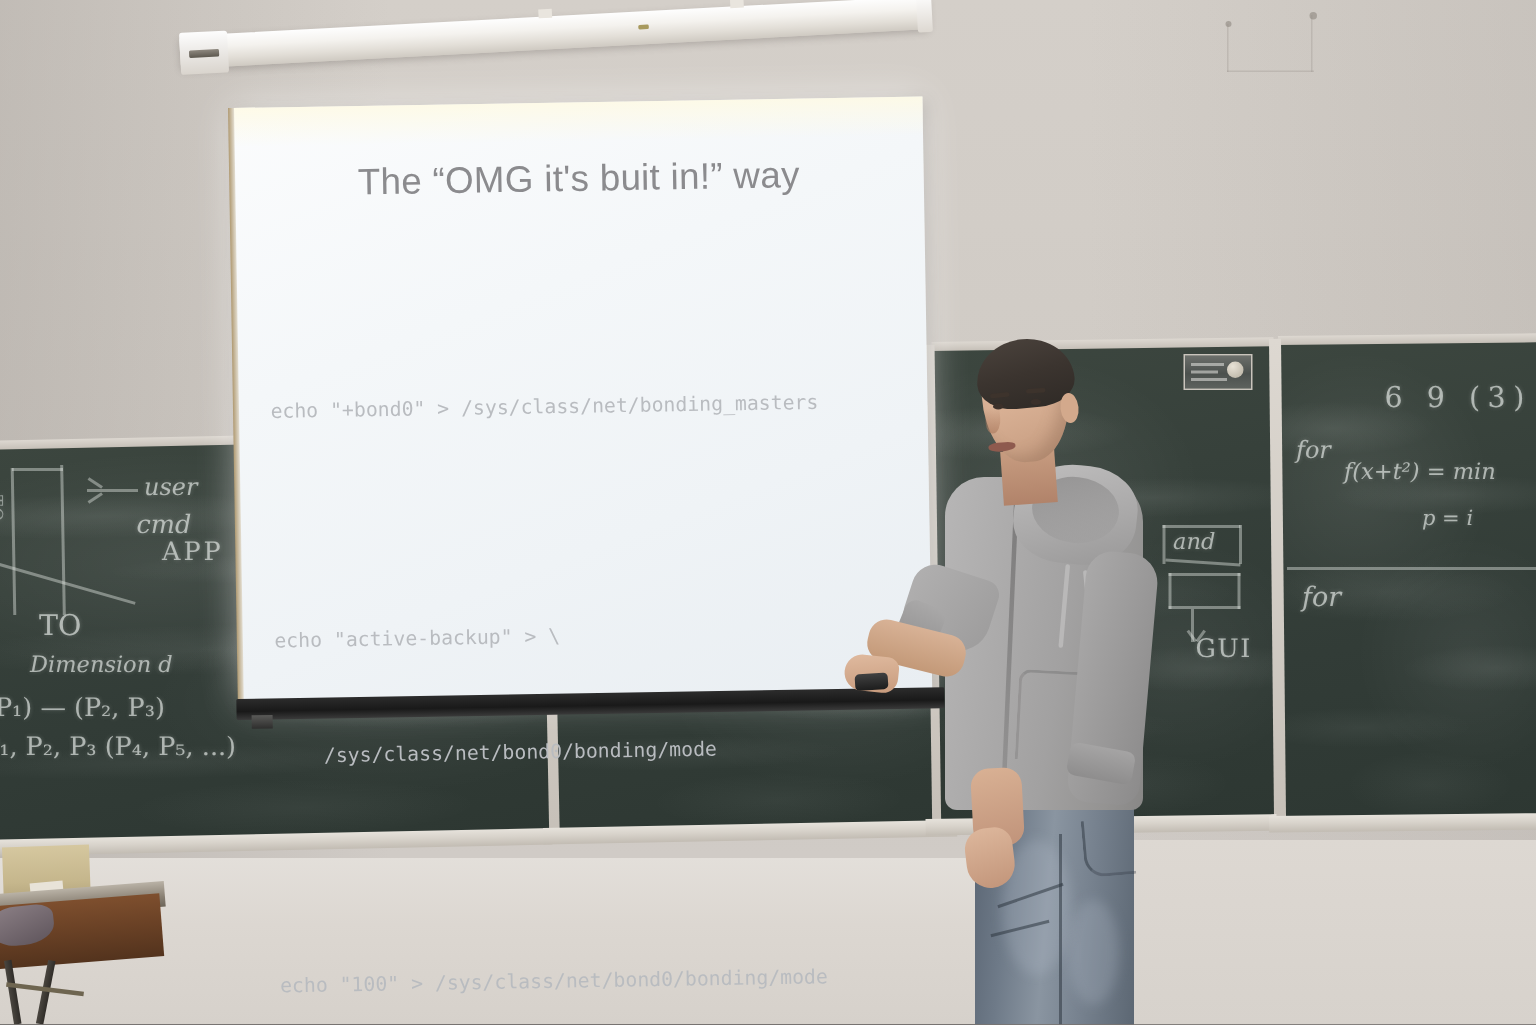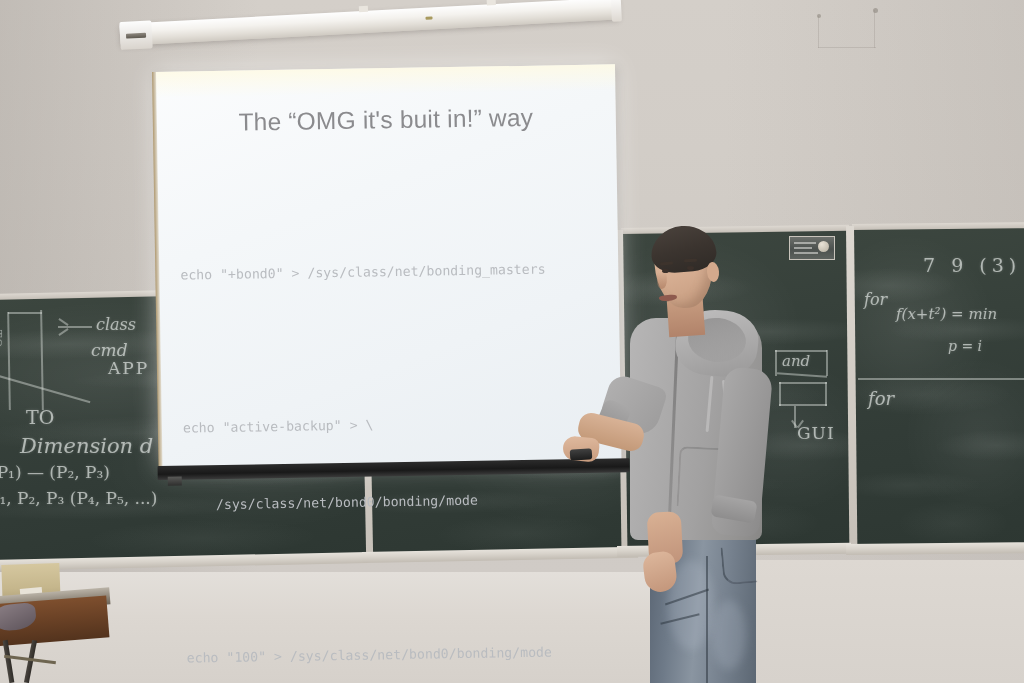--- a/index.html
+++ b/index.html
@@ -596,26 +596,26 @@
 
   <div class="chalk-line" style="left:8px;top:312px;width:2px;height:98px;transform:rotate(-1deg);"></div>
   <div class="chalk-line" style="left:41px;top:310px;width:2px;height:100px;transform:rotate(-1deg);"></div>
   <div class="chalk-line" style="left:8px;top:312px;width:34px;height:2px;"></div>
   <div class="chalk" style="left:4px;top:330px;font-size:11px;transform:rotate(90deg);transform-origin:left top;letter-spacing:1px;">
     <span style="opacity:.75">TO</span>
   </div>
   <div class="chalk-line" style="left:58px;top:326px;width:34px;height:2px;"></div>
   <div class="chalk-line" style="left:58px;top:321px;width:11px;height:2px;transform:rotate(34deg);"></div>
   <div class="chalk-line" style="left:58px;top:331px;width:11px;height:2px;transform:rotate(-34deg);"></div>
-  <div class="chalk" style="left:96px;top:315px;font-size:16px;font-style:italic;">class</div>
+  <div class="chalk" style="left:96px;top:315px;font-size:16px;font-style:italic;">user</div>
   <div class="chalk" style="left:91px;top:340px;font-size:17px;font-style:italic;">cmd</div>
   <div class="chalk" style="left:108px;top:358px;font-size:17px;letter-spacing:2px;">APP</div>
   <div class="chalk-line" style="left:-4px;top:388px;width:96px;height:2px;transform:rotate(16deg);"></div>
   <div class="chalk" style="left:26px;top:406px;font-size:19px;">TO</div>
-  <div class="chalk" style="left:20px;top:434px;font-size:21px;font-style:italic;">Dimension d</div>
+  <div class="chalk" style="left:20px;top:434px;font-size:15px;font-style:italic;">Dimension d</div>
   <div class="chalk" style="left:-10px;top:462px;font-size:17px;">(P₁) — (P₂, P₃)</div>
   <div class="chalk" style="left:-12px;top:488px;font-size:17px;">P₁, P₂, P₃ (P₄, P₅, ...)</div>
 
   <div class="bb" style="left:366px;top:288px;width:270px;height:270px;transform:rotate(-1.1deg);transform-origin:left top;"></div>
   <div class="bb-frame" style="left:361px;top:288px;width:7px;height:272px;transform:rotate(-1.1deg);transform-origin:left top;"></div>
 
   <div class="bb" style="left:621px;top:232px;width:226px;height:318px;transform:rotate(-0.8deg);transform-origin:left top;"></div>
   <div class="bb-frame" style="left:621px;top:228px;width:228px;height:6px;transform:rotate(-0.8deg);transform-origin:left top;"></div>
   <div class="bb-frame" style="left:617px;top:230px;width:6px;height:320px;transform:rotate(-0.8deg);transform-origin:left top;"></div>
 
@@ -639,21 +639,21 @@
 
   <div class="chalk-line" style="left:794px;top:406px;width:2px;height:22px;"></div>
   <div class="chalk-line" style="left:790px;top:423px;width:9px;height:2px;transform:rotate(54deg);"></div>
   <div class="chalk-line" style="left:796px;top:423px;width:9px;height:2px;transform:rotate(-54deg);"></div>
   <div class="chalk" style="left:797px;top:423px;font-size:17px;letter-spacing:1px;">GUI</div>
 
   <div class="bb" style="left:852px;top:228px;width:178px;height:322px;transform:rotate(-0.6deg);transform-origin:left top;"></div>
   <div class="bb-frame" style="left:852px;top:224px;width:176px;height:6px;transform:rotate(-0.6deg);transform-origin:left top;"></div>
   <div class="bb-frame" style="left:846px;top:226px;width:8px;height:324px;transform:rotate(-0.6deg);transform-origin:left top;"></div>
 
-  <div class="chalk" style="left:923px;top:254px;font-size:19px;letter-spacing:5px;">7 9 (3)</div>
+  <div class="chalk" style="left:923px;top:254px;font-size:19px;letter-spacing:5px;">6 9 (3)</div>
   <div class="chalk" style="left:864px;top:290px;font-size:16px;font-style:italic;">for</div>
   <div class="chalk" style="left:896px;top:305px;font-size:15px;font-style:italic;">f(x+t²) = min</div>
   <div class="chalk" style="left:948px;top:338px;font-size:14px;font-style:italic;">p = i</div>
   <div class="chalk-line" style="left:858px;top:378px;width:168px;height:2px;"></div>
   <div class="chalk" style="left:868px;top:388px;font-size:18px;font-style:italic;">for</div>
 
   <div class="bb-rail" style="left:-6px;top:552px;width:374px;height:11px;transform:rotate(-1.2deg);transform-origin:right top;"></div>
   <div class="bb-rail" style="left:362px;top:552px;width:276px;height:11px;transform:rotate(-1.1deg);transform-origin:left top;"></div>
   <div class="bb-rail" style="left:617px;top:546px;width:234px;height:11px;transform:rotate(-0.8deg);transform-origin:left top;"></div>
   <div class="bb-rail" style="left:846px;top:544px;width:184px;height:11px;transform:rotate(-0.6deg);transform-origin:left top;"></div>

